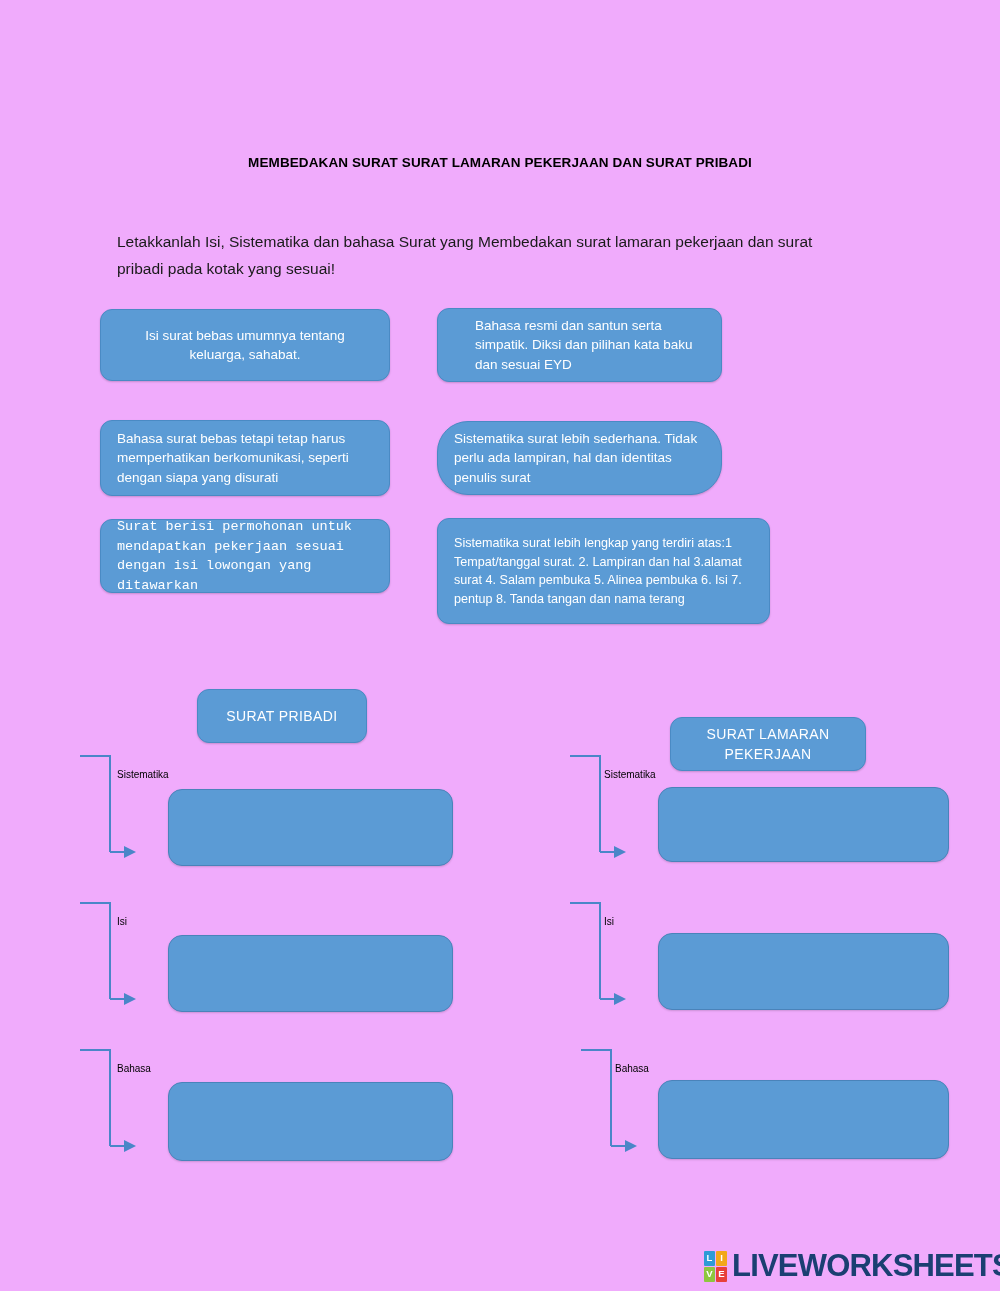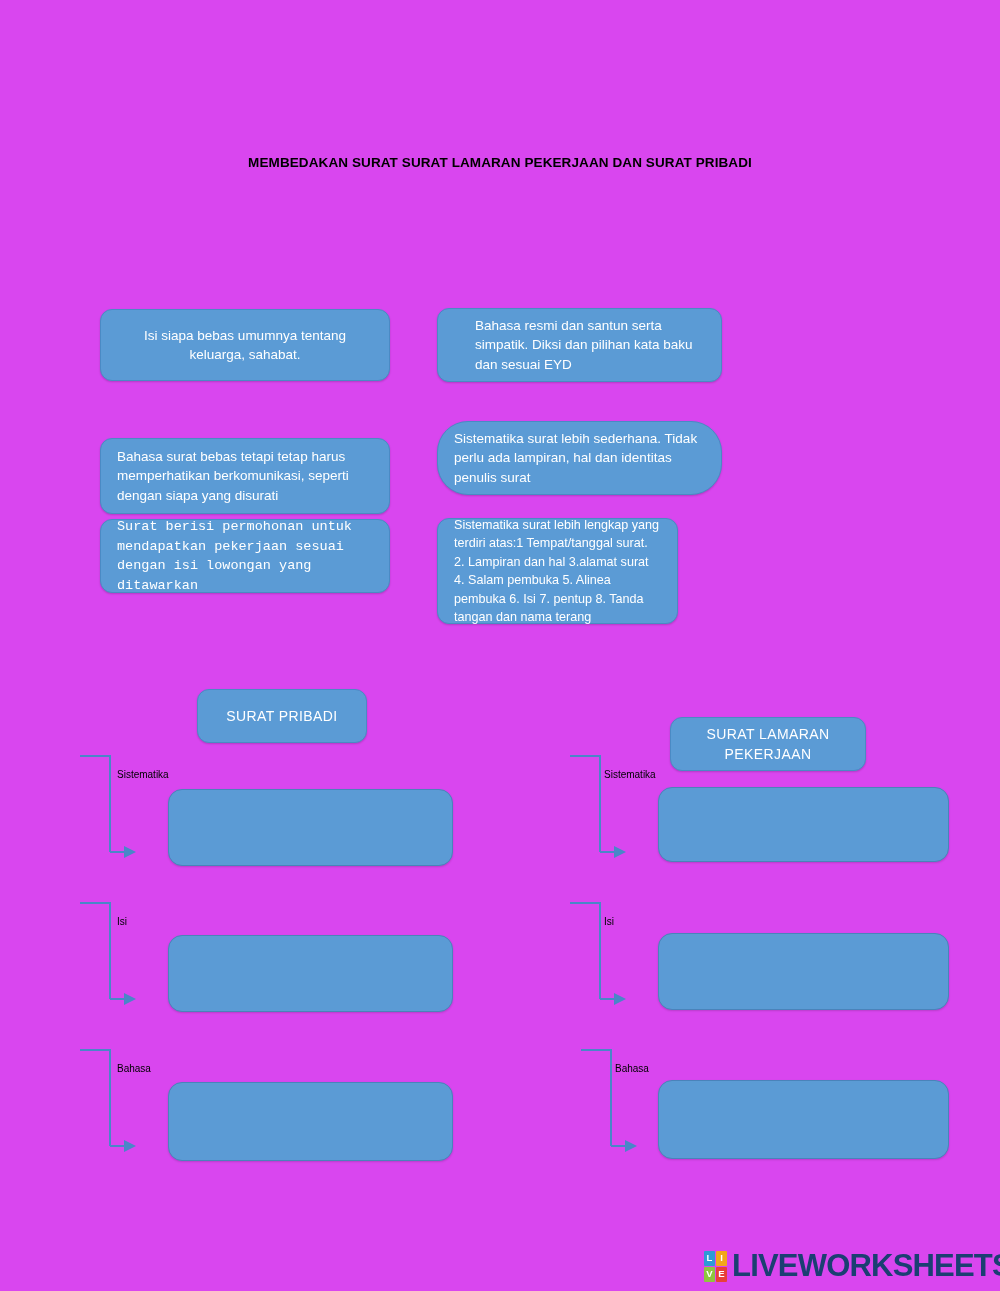--- a/index.html
+++ b/index.html
@@ -8,21 +8,21 @@
     background: #ffffff;
   }
   body {
     font-family: "Liberation Sans", sans-serif;
     color: #000000;
   }
   #page {
     position: relative;
     width: 1000px;
     height: 1291px;
-    background: #d946ef;
+    background: #f0abfc;
     overflow: hidden;
   }
 
   
   .title {
     position: absolute;
     left: 120px;
     top: 155px;
     width: 760px;
     text-align: center;
@@ -56,26 +56,26 @@
     padding: 10px 16px;
     display: flex;
     flex-direction: column;
     justify-content: center;
     box-shadow: 0 1px 2px rgba(0,0,0,0.18);
   }
   .card.center { text-align: center; align-items: center; }
   .card.small  { font-size: 12.6px; line-height: 18.5px; }
 
   .card-l1 { left: 100px; top: 309px; width: 290px; height: 72px; }
-  .card-l2 { left: 100px; top: 438px; width: 290px; height: 76px; }
+  .card-l2 { left: 100px; top: 420px; width: 290px; height: 76px; }
   .card-l3 { left: 100px; top: 519px; width: 290px; height: 74px; font-family: Liberation Mono, monospace; }
 
   .card-r1 { left: 437px; top: 308px; width: 285px; height: 74px; padding-left: 37px; }
   .card-r2 { left: 437px; top: 421px; width: 285px; height: 74px; border-radius: 31px; }
-  .card-r3 { left: 437px; top: 518px; width: 241px; height: 106px; }
+  .card-r3 { left: 437px; top: 518px; width: 333px; height: 106px; }
 
   
   .pill {
     position: absolute;
     box-sizing: border-box;
     background: #5b9bd5;
     border: 1px solid #4a8ac4;
     border-radius: 12px;
     color: #ffffff;
     font-size: 14px;
@@ -167,22 +167,23 @@
     letter-spacing: -0.8px;
   }
 </style>
 </head>
 <body>
 
 <div id="page">
 
   <div class="title">MEMBEDAKAN SURAT  SURAT LAMARAN PEKERJAAN DAN SURAT PRIBADI</div>
 
-
-  <div class="card center card-l1">Isi siapa bebas umumnya tentang keluarga, sahabat.</div>
+  <div class="instruction">Letakkanlah Isi, Sistematika dan bahasa Surat yang Membedakan surat lamaran pekerjaan dan surat pribadi  pada kotak yang sesuai!</div>
+
+  <div class="card center card-l1">Isi surat bebas umumnya tentang keluarga, sahabat.</div>
   <div class="card card-l2">Bahasa surat bebas tetapi tetap harus memperhatikan berkomunikasi, seperti dengan siapa yang disurati</div>
   <div class="card card-l3">Surat berisi permohonan untuk mendapatkan pekerjaan sesuai dengan isi lowongan yang ditawarkan</div>
 
   <div class="card card-r1">Bahasa resmi dan santun serta simpatik. Diksi  dan pilihan kata baku dan sesuai EYD</div>
   <div class="card card-r2">Sistematika surat lebih sederhana. Tidak perlu ada lampiran, hal  dan identitas penulis surat</div>
   <div class="card small card-r3">Sistematika surat lebih lengkap yang terdiri atas:1 Tempat/tanggal surat. 2. Lampiran dan hal 3.alamat surat 4. Salam pembuka 5. Alinea pembuka 6. Isi 7. pentup 8. Tanda tangan dan nama terang</div>
 
   <div class="pill pill-left">SURAT PRIBADI</div>
   <div class="pill pill-right">SURAT LAMARAN PEKERJAAN</div>
 

